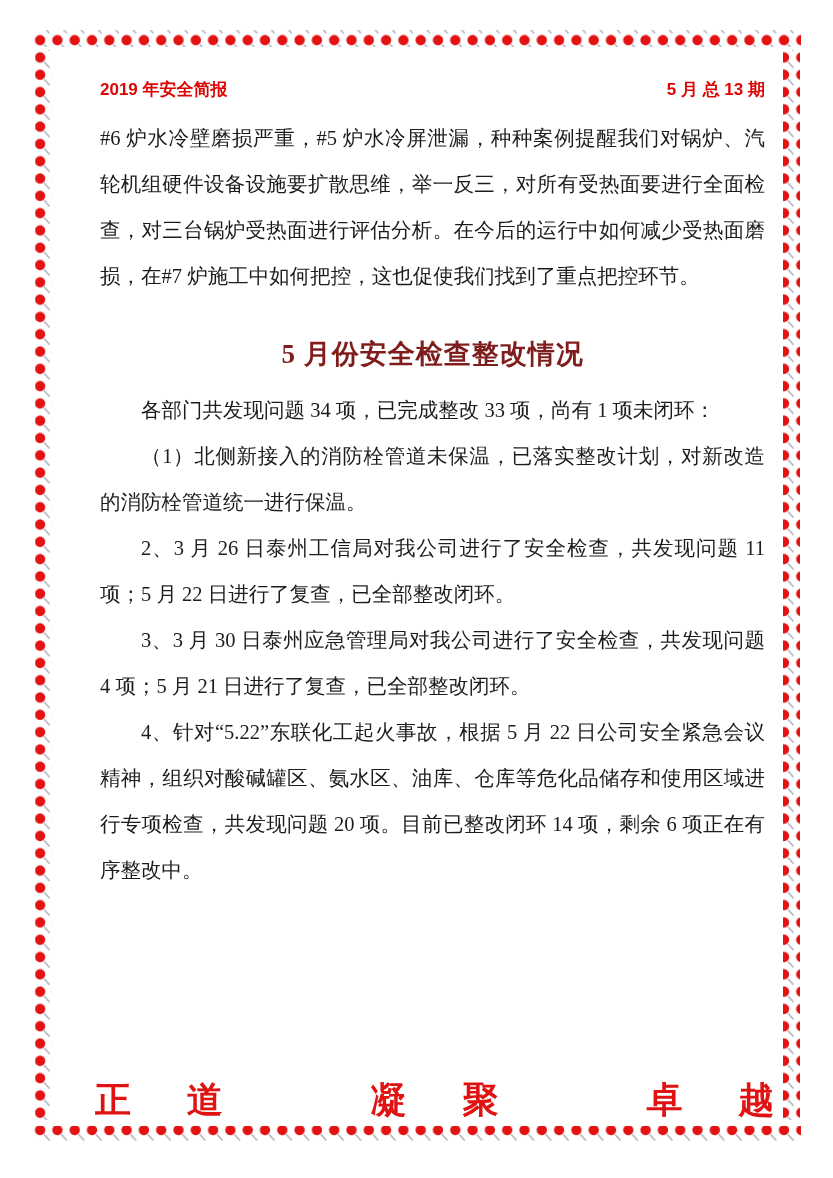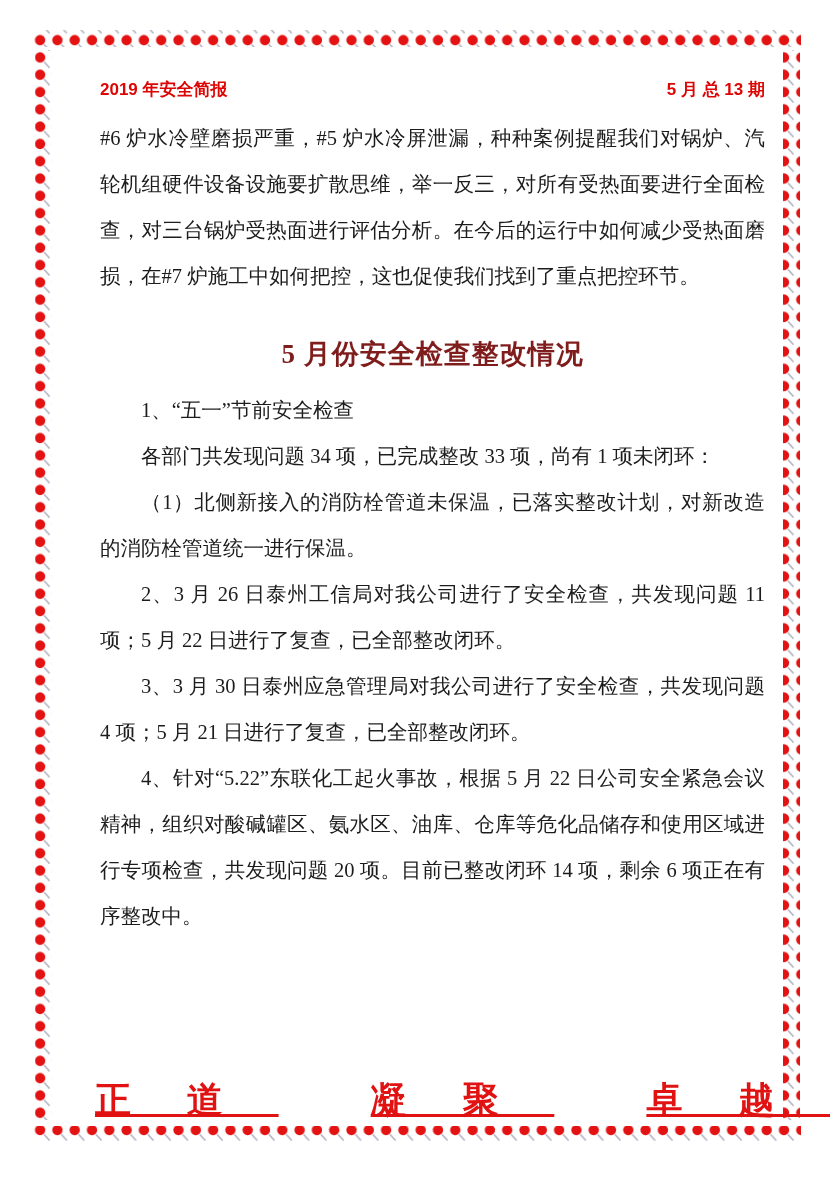--- a/index.html
+++ b/index.html
@@ -28,21 +28,21 @@
   }
   .body-text p.indent{text-indent:2em;}
   h1.section-title{
     margin:32px 0 10px 0;
     font-size:27px;line-height:46px;font-weight:bold;color:#7f1d1d;
     text-align:center;letter-spacing:1px;
   }
   .slogan{
     position:absolute;left:95px;top:1080px;width:735px;
     display:flex;justify-content:space-between;
-    font-size:36px;line-height:40px;font-weight:bold;color:#e01212;text-decoration:underline;
+    font-size:36px;line-height:40px;font-weight:bold;color:#e01212;
   }
   .slogan span{letter-spacing:1.55em;white-space:nowrap;}
   .company{
     position:absolute;left:557px;top:1150px;
     font-family:"Liberation Sans","DejaVu Sans",sans-serif;
     font-size:15px;letter-spacing:1px;color:#4a4a4a;
     background:#f9f276;padding:1px 16px;
   }
 </style>
 </head>
@@ -69,21 +69,20 @@
       <span>5 月 总 13 期</span>
     </div>
 
     <div class="body-text">
         <p>#6 炉水冷壁磨损严重，#5 炉水冷屏泄漏，种种案例提醒我们对锅炉、汽轮机组硬件设备设施要扩散思维，举一反三，对所有受热面要进行全面检查，对三台锅炉受热面进行评估分析。在今后的运行中如何减少受热面磨损，在#7 炉施工中如何把控，这也促使我们找到了重点把控环节。</p>
       </div>
 
     <h1 class="section-title">5 月份安全检查整改情况</h1>
 
     <div class="body-text">
-        <p class="indent">1、“五一”节前安全检查</p>
         <p class="indent">各部门共发现问题 34 项，已完成整改 33 项，尚有 1 项未闭环：</p>
         <p class="indent">（1）北侧新接入的消防栓管道未保温，已落实整改计划，对新改造的消防栓管道统一进行保温。</p>
         <p class="indent">2、3 月 26 日泰州工信局对我公司进行了安全检查，共发现问题 11 项；5 月 22 日进行了复查，已全部整改闭环。</p>
         <p class="indent">3、3 月 30 日泰州应急管理局对我公司进行了安全检查，共发现问题 4 项；5 月 21 日进行了复查，已全部整改闭环。</p>
         <p class="indent">4、针对“5.22”东联化工起火事故，根据 5 月 22 日公司安全紧急会议精神，组织对酸碱罐区、氨水区、油库、仓库等危化品储存和使用区域进行专项检查，共发现问题 20 项。目前已整改闭环 14 项，剩余 6 项正在有序整改中。</p>
       </div>
   </div>
 
   <div class="slogan">
       <span>正道</span>

